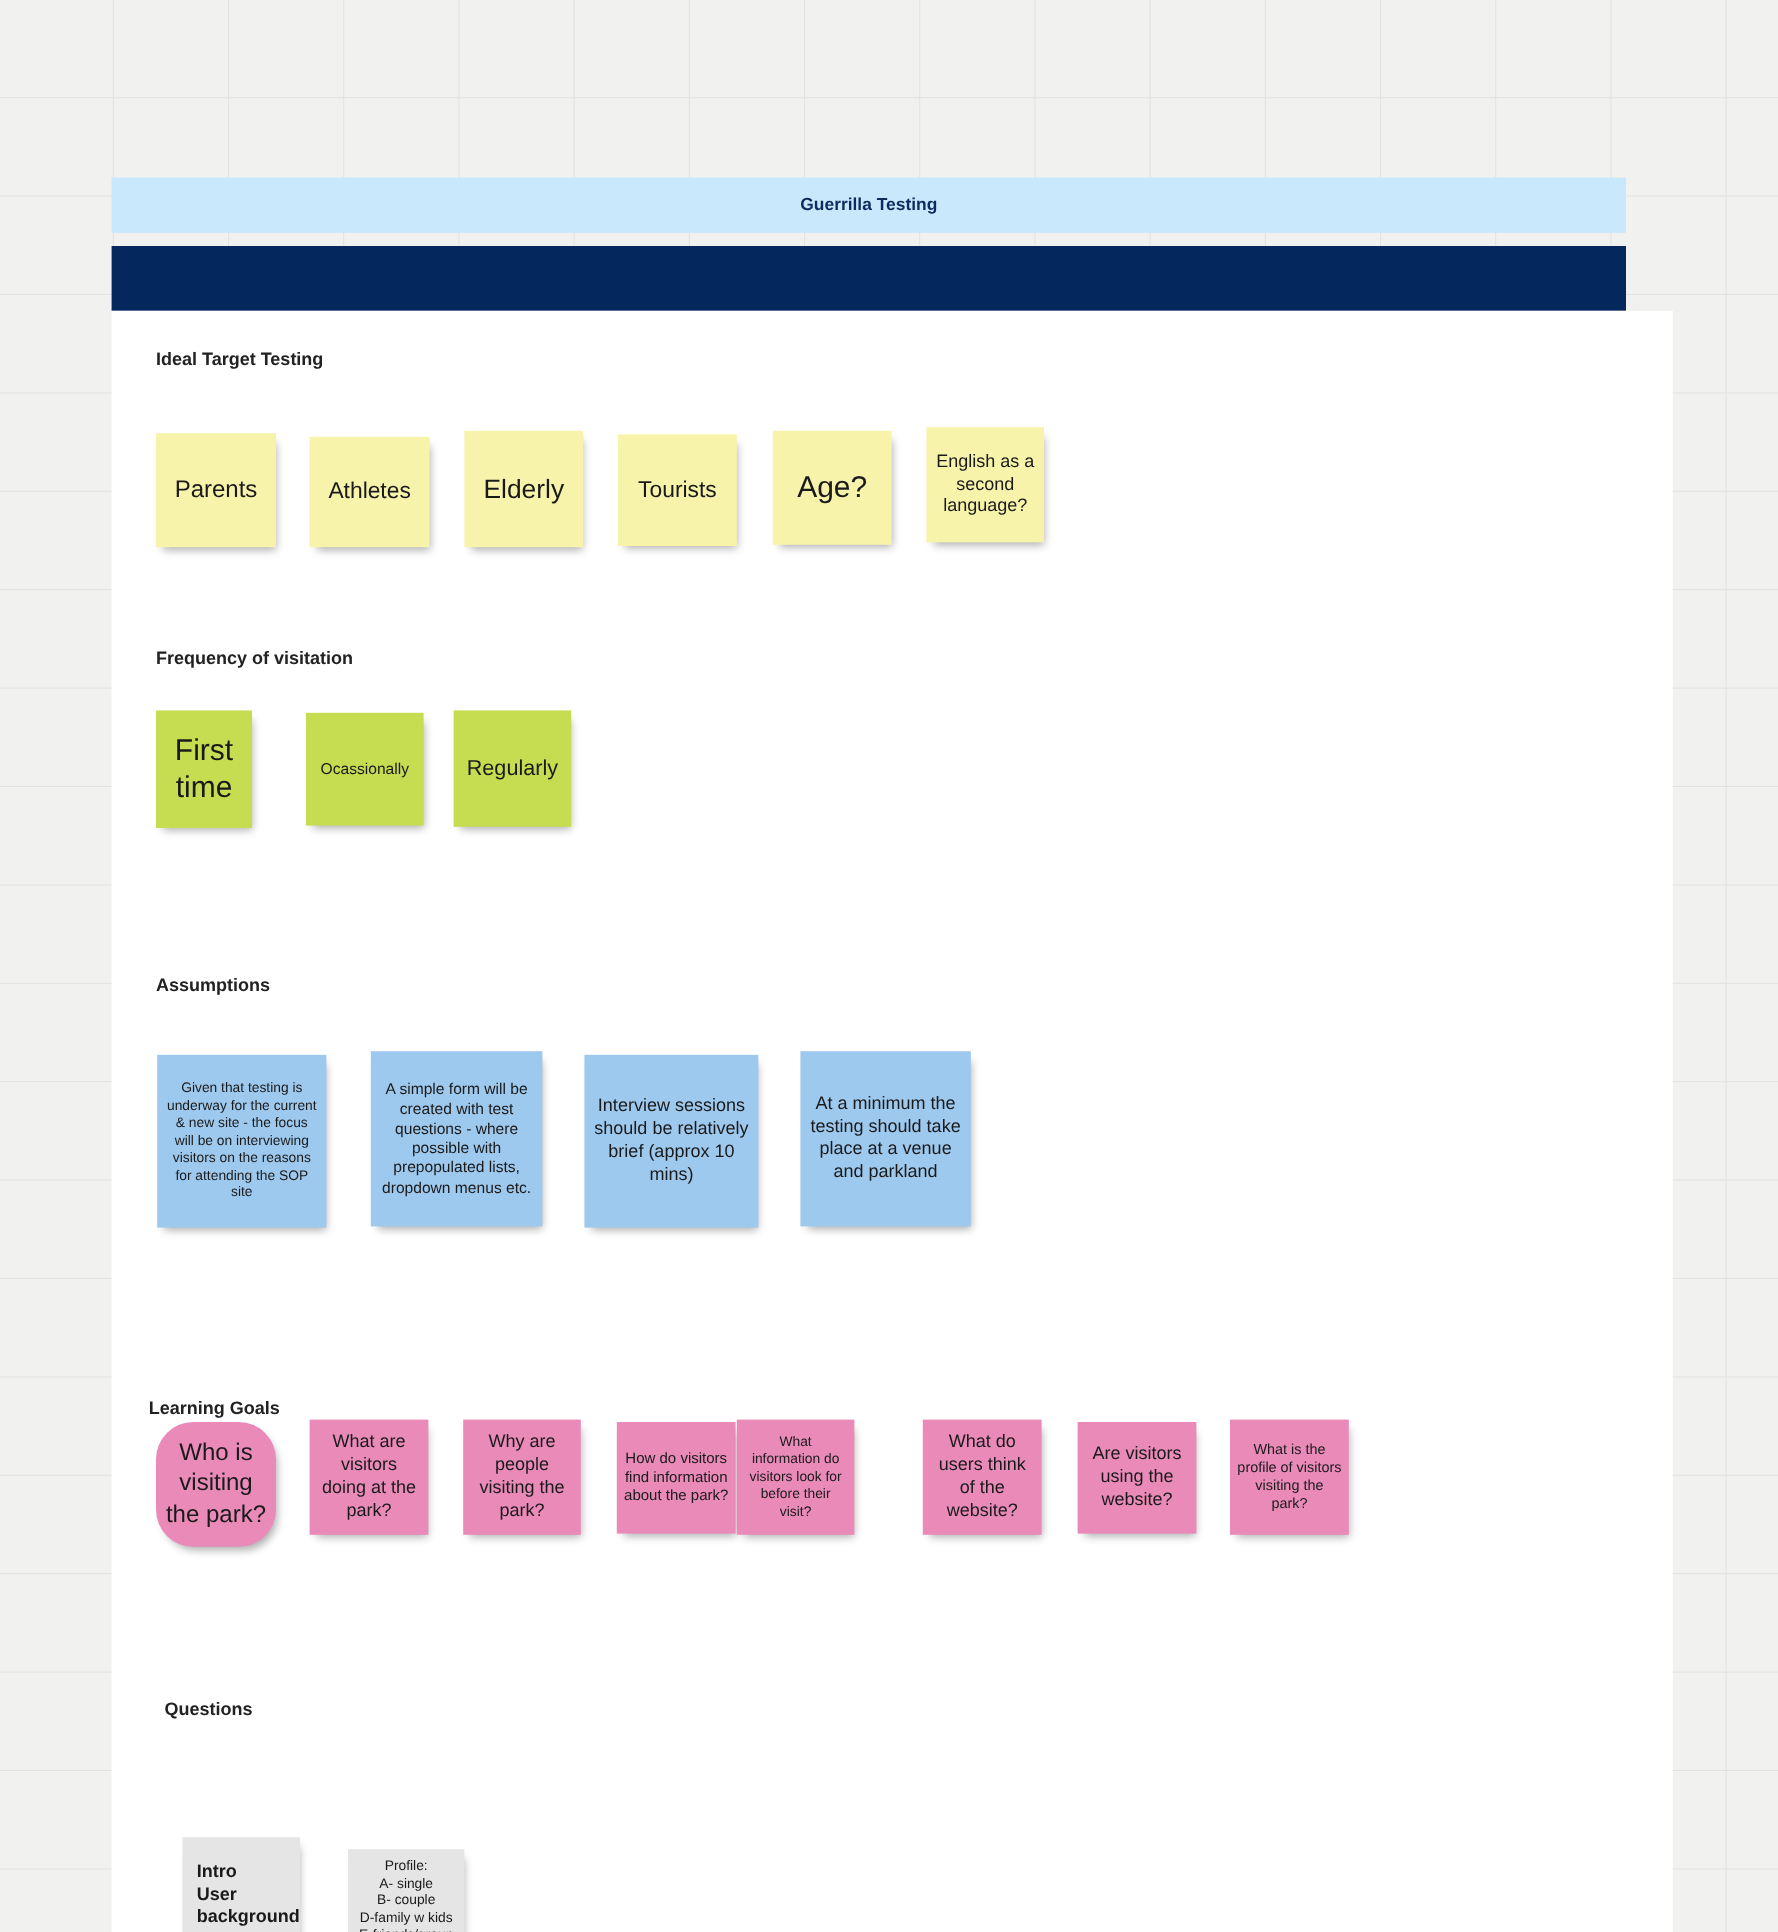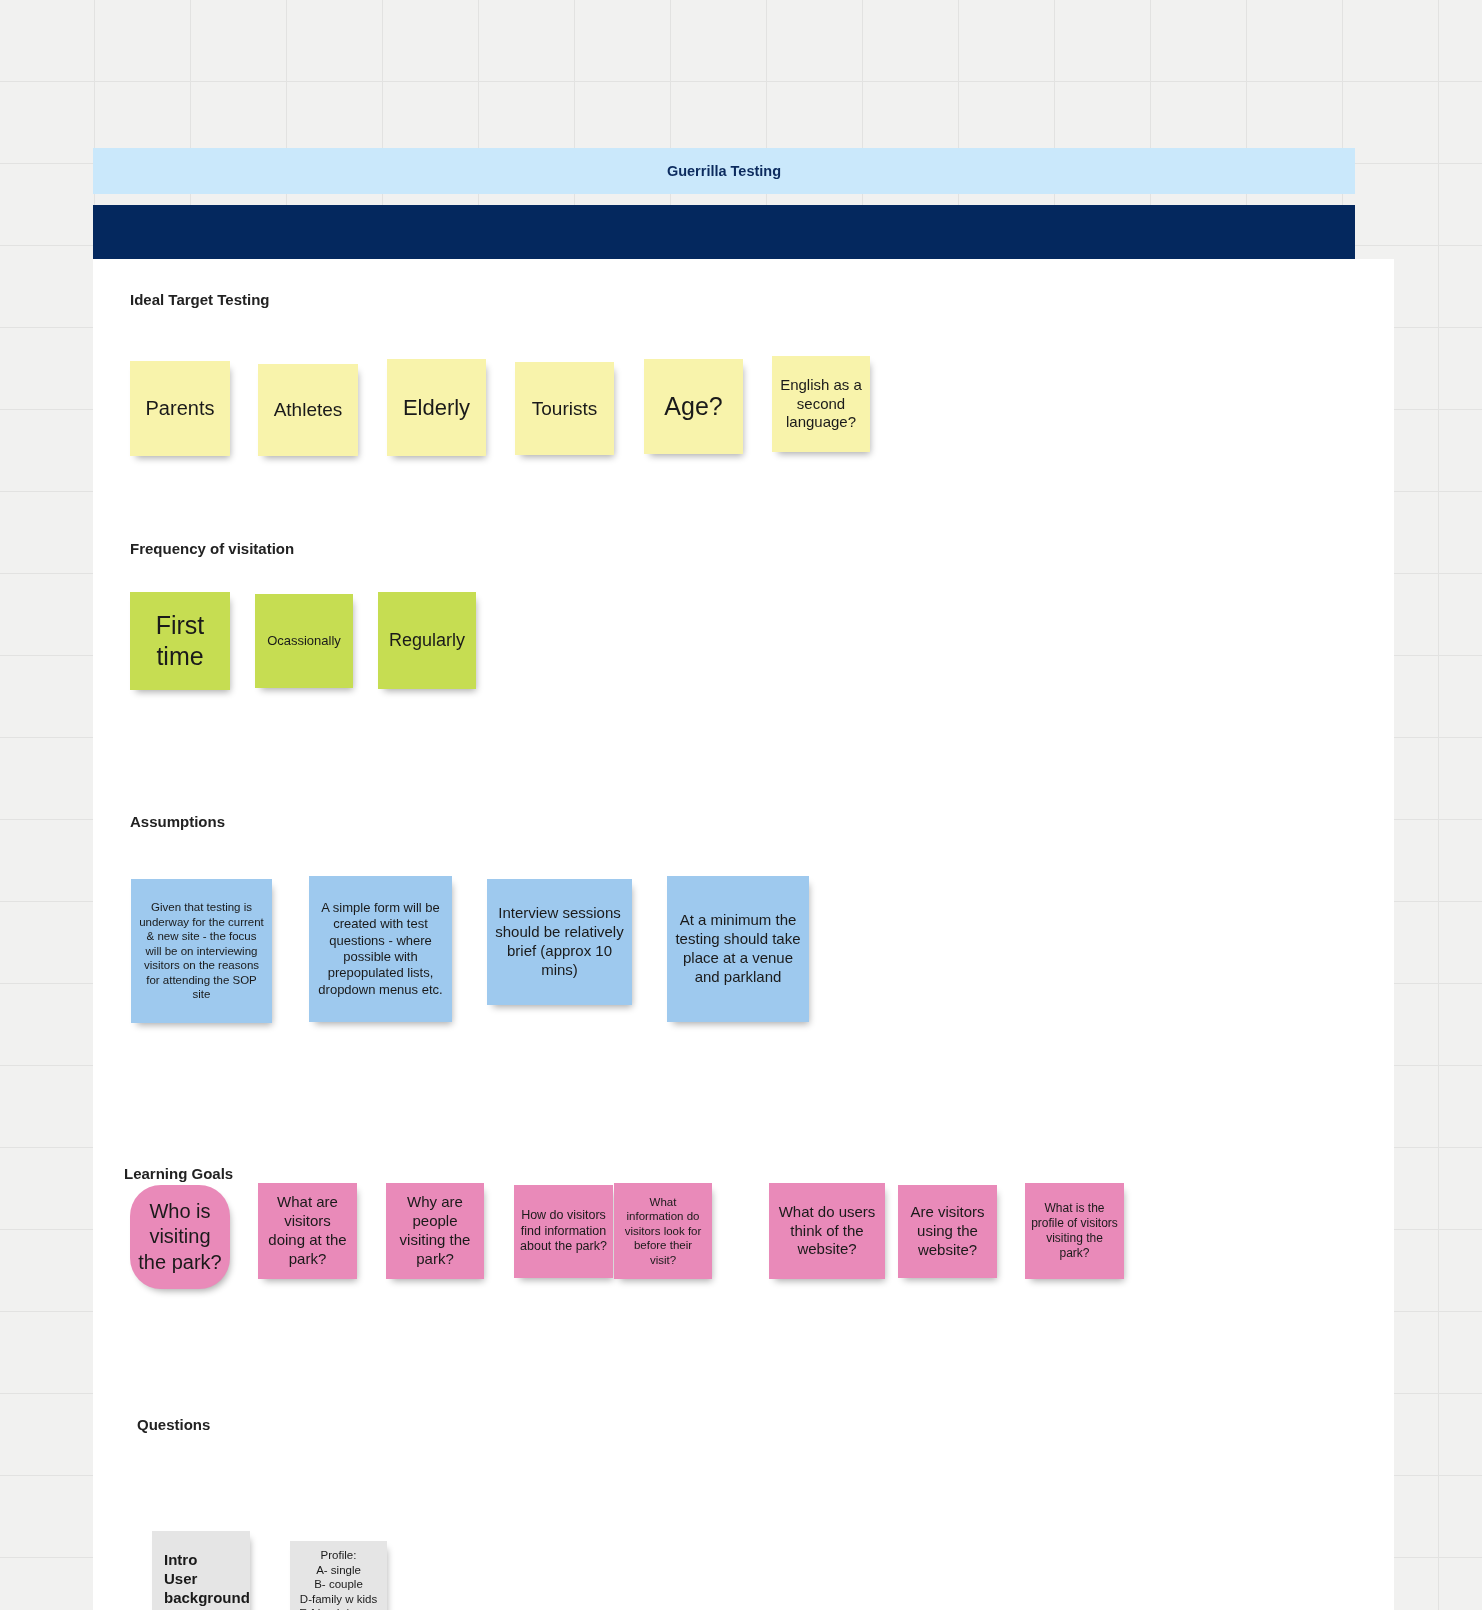--- a/index.html
+++ b/index.html
@@ -138,39 +138,39 @@
     </div>
     <div class="note n-yellow" style="left:551px; top:100px; width:99px; height:95px; font-size:25px;">
       <span class="txt">Age?</span>
     </div>
     <div class="note n-yellow" style="left:679px; top:97px; width:98px; height:96px; font-size:15px;">
       <span class="txt">English as a second language?</span>
     </div>
 
     <div class="section-label" style="left:37px; top:281px;">Frequency of visitation</div>
 
-    <div class="note n-green" style="left:37px; top:333px; width:100px; height:98px; font-size:25px;">
+    <div class="note n-green" style="left:37px; top:333px; width:80px; height:98px; font-size:25px;">
       <span class="txt">First time</span>
     </div>
     <div class="note n-green" style="left:162px; top:335px; width:98px; height:94px; font-size:13px;">
       <span class="txt">Ocassionally</span>
     </div>
     <div class="note n-green" style="left:285px; top:333px; width:98px; height:97px; font-size:18px;">
       <span class="txt">Regularly</span>
     </div>
 
     <div class="section-label" style="left:37px; top:554px;">Assumptions</div>
 
     <div class="note n-blue" style="left:38px; top:620px; width:141px; height:144px; font-size:11.5px;">
       <span class="txt">Given that testing is underway for the current &amp; new site - the focus will be on interviewing visitors on the reasons for attending the SOP site</span>
     </div>
     <div class="note n-blue" style="left:216px; top:617px; width:143px; height:146px; font-size:13px;">
       <span class="txt">A simple form will be created with test questions - where possible with prepopulated lists, dropdown menus etc.</span>
     </div>
-    <div class="note n-blue" style="left:394px; top:620px; width:145px; height:126px; font-size:15px;">
+    <div class="note n-blue" style="left:394px; top:620px; width:145px; height:144px; font-size:15px;">
       <span class="txt">Interview sessions should be relatively brief (approx 10 mins)</span>
     </div>
     <div class="note n-blue" style="left:574px; top:617px; width:142px; height:146px; font-size:15px;">
       <span class="txt">At a minimum the testing should take place at a venue and parkland</span>
     </div>
 
     <div class="section-label" style="left:31px; top:862px;margin-top:44px;">Learning Goals</div>
 
     <div class="note n-pink" style="left:37px; top:926px; width:100px; height:104px; font-size:20px;border-radius:31px;">
       <span class="txt">Who is visiting the park?</span>
@@ -180,21 +180,21 @@
     </div>
     <div class="note n-pink" style="left:293px; top:924px; width:98px; height:96px; font-size:15px;">
       <span class="txt">Why are people visiting the park?</span>
     </div>
     <div class="note n-pink" style="left:421px; top:926px; width:99px; height:93px; font-size:12.5px;">
       <span class="txt">How do visitors find information about the park?</span>
     </div>
     <div class="note n-pink" style="left:521px; top:924px; width:98px; height:96px; font-size:11.5px;">
       <span class="txt">What information do visitors look for before their visit?</span>
     </div>
-    <div class="note n-pink" style="left:676px; top:924px; width:116px; height:96px; font-size:15px;">
+    <div class="note n-pink" style="left:676px; top:924px; width:99px; height:96px; font-size:15px;">
       <span class="txt">What do users think of the website?</span>
     </div>
     <div class="note n-pink" style="left:805px; top:926px; width:99px; height:93px; font-size:15px;">
       <span class="txt">Are visitors using the website?</span>
     </div>
     <div class="note n-pink" style="left:932px; top:924px; width:99px; height:96px; font-size:12px;">
       <span class="txt">What is the profile of visitors visiting the park?</span>
     </div>
 
     <div class="section-label" style="left:44px; top:1157px;">Questions</div>

